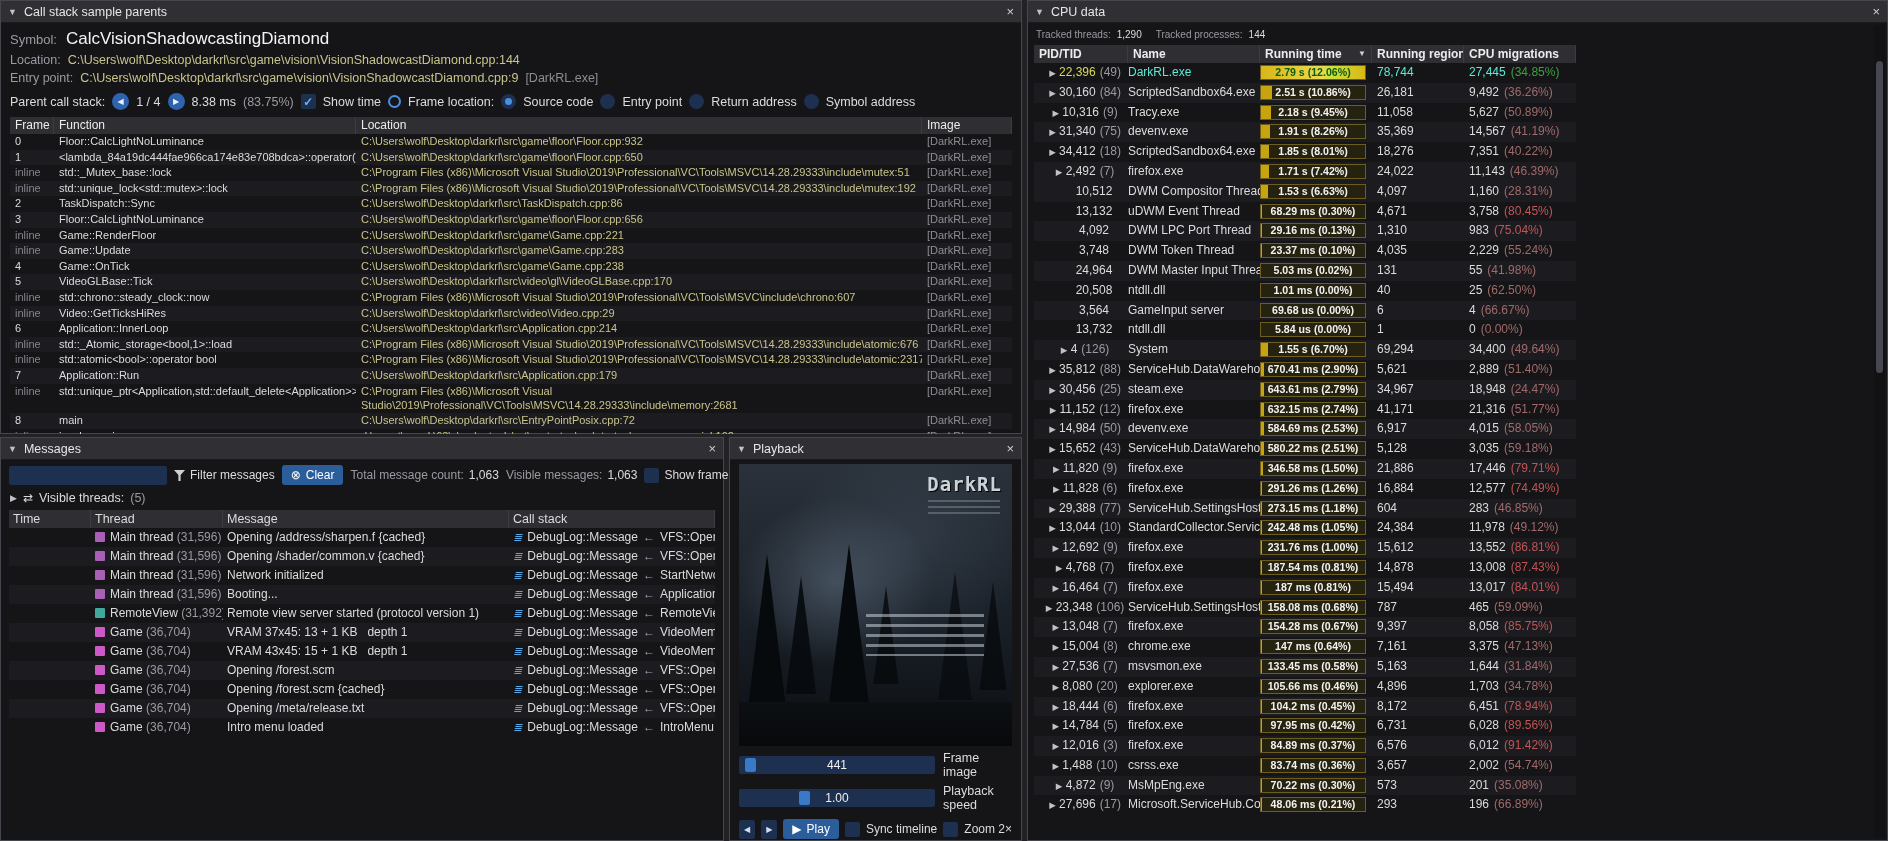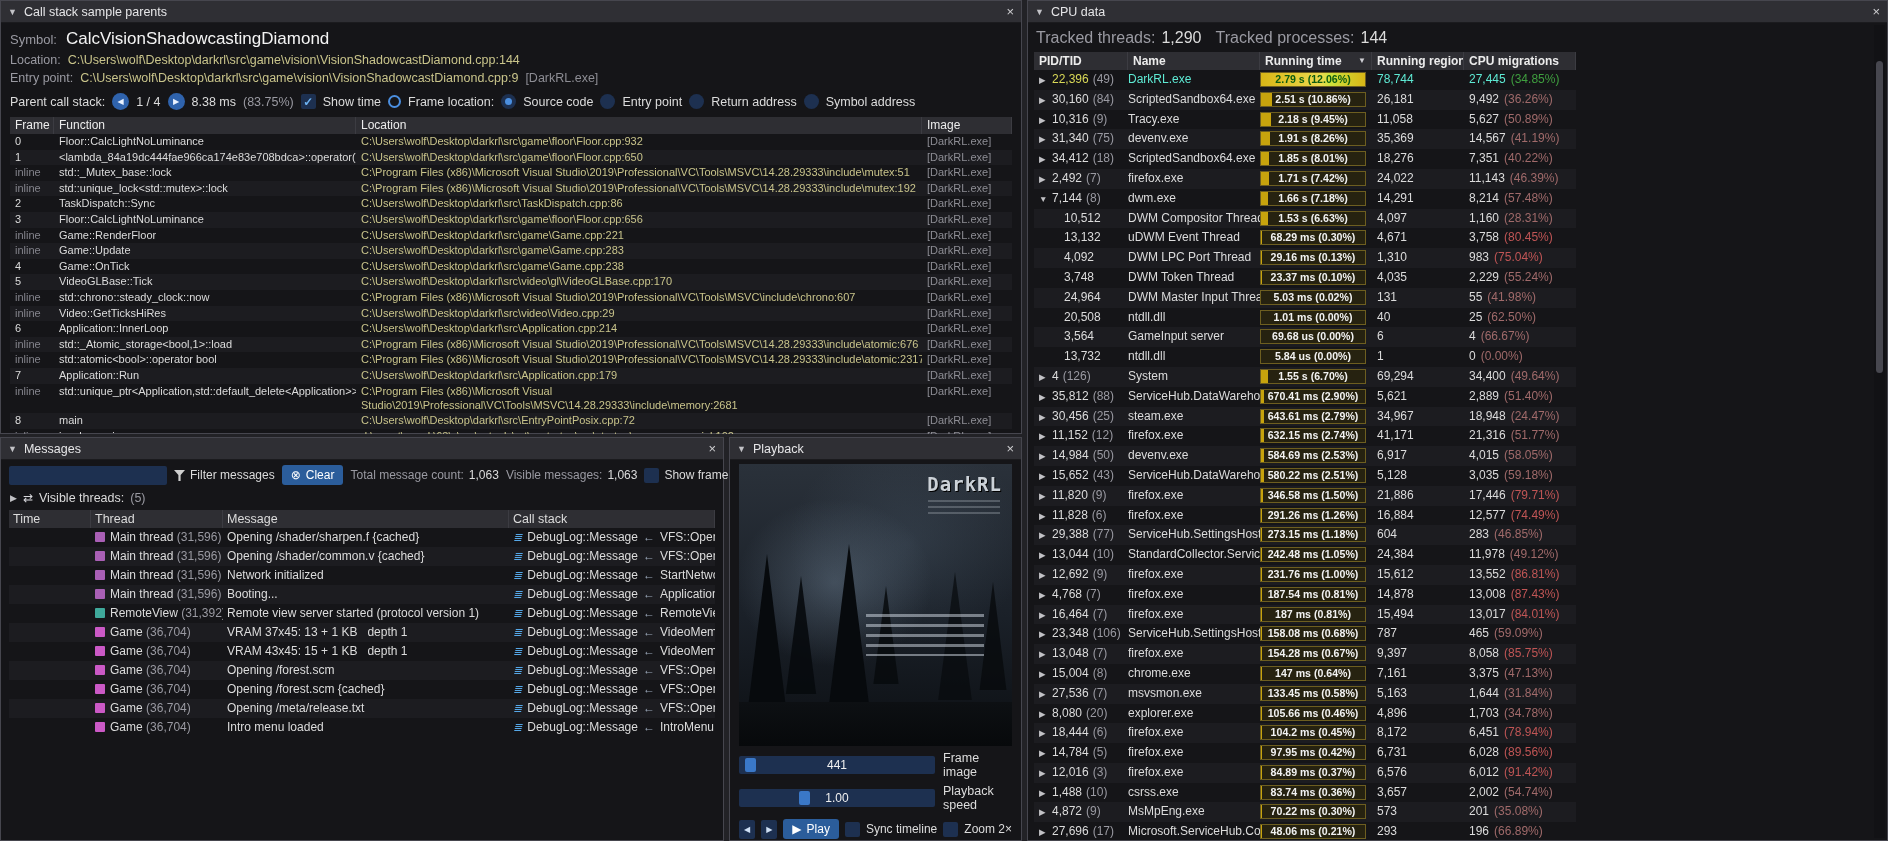--- a/index.html
+++ b/index.html
@@ -85,31 +85,31 @@
   .slider .grab{position:absolute;top:2px;bottom:2px;width:11px;background:#3a78c8;border-radius:2px;}
   .slider b{position:relative;display:block;text-align:center;line-height:18px;font-weight:normal;color:#f0f0f0;font-size:12px;}
   .pb-buttons{display:flex;align-items:center;gap:6px;padding:7px 9px 0;font-size:12px;white-space:nowrap;}
   .sq{width:19px;height:19px;background:#1d3050;border:none;border-radius:2px;color:#cfe0f5;font-size:8px;}
   .play{height:20px;}
   .pb-status{display:flex;gap:5px;padding:9px 9px 0;font-size:12.5px;white-space:nowrap;}
   .pb-status .sp{width:6px;}
 
   
   #win-cpu{left:1027px;top:0;width:861px;height:841px;}
-  .cpu-info{padding:6px 8px 5px;font-size:16px;display:flex;gap:6px;}
+  .cpu-info{padding:6px 8px 5px;font-size:10px;display:flex;gap:6px;}
   .cpu-info .gap{margin-left:8px;}
   .cpu-table{margin-left:6px;width:542px;}
   .cpu-hdr,.cpu-row{display:grid;grid-template-columns:94px 132px 112px 92px 1fr;}
   .cpu-hdr{background:#2e2e33;height:18px;line-height:18px;font-size:12px;color:#ececec;}
   .cpu-hdr>span{padding:0 5px;border-right:1px solid #3c3c42;overflow:hidden;white-space:nowrap;font-weight:bold;}
   .cpu-hdr .st{display:flex;justify-content:space-between;align-items:center;}
   .sort{font-size:8px;color:#cfcfd4;font-style:normal;}
   .cpu-row{height:19.8px;line-height:19.8px;font-size:12px;white-space:nowrap;}
   .cpu-row>span{overflow:hidden;}
-  .p-pid{padding-left:5px;}
+  .p-pid{padding-left:5px;text-align:center;}
   .exp{display:inline-block;width:13px;font-size:8.5px;color:#c2c2c6;font-style:normal;}
   .cnt{margin-left:4px;color:#9a9aa2;}
   .child .p-pid{padding-left:30px;}
   .p-name{padding-right:4px;}
   .bar{position:relative;display:block;width:106px;height:15px;margin-top:2px;border:1px solid #6d5e20;background:#262210;}
   .bar i{position:absolute;left:0;top:0;bottom:0;background:#c7a30d;}
   .bar b{position:relative;display:block;text-align:center;font-weight:bold;font-size:10.6px;line-height:13px;color:#f2f2f2;overflow:hidden;}
   .p-reg{padding-left:5px;}
   .p-mig{padding-left:5px;}
   .pct{color:#a06a6a;margin-left:5px;}
@@ -335,21 +335,21 @@
       <span>Thread</span>
       <span>Message</span>
       <span>Call stack</span>
     </div>
     <div id="msg-body">
         <div class="msg-row">
     <span class="m-time">606,049,398ns</span>
     <span>
       <i class="sw" style="background: rgb(169, 95, 181);"></i><span>Main thread</span> <span class="dim">(31,596)</span>
     </span>
-    <span style="white-space:pre;">Opening /shader/sharpen.f {cached}</span>
+    <span style="white-space:pre;">Opening /address/sharpen.f {cached}</span>
     <span>
       <i class="csicon">≣</i><span>DebugLog::Message</span><span class="arr">←</span><span>VFS::Open</span>
     </span>
   </div>
         <div class="msg-row alt">
     <span class="m-time">606,117,568ns</span>
     <span>
       <i class="sw" style="background: rgb(169, 95, 181);"></i><span>Main thread</span> <span class="dim">(31,596)</span>
     </span>
     <span style="white-space:pre;">Opening /shader/common.v {cached}</span>
@@ -618,36 +618,20 @@
       <span class="bar">
               <i style="width: 7.4%;"></i>
               <b>1.71 s (7.42%)</b>
             </span>
     </span>
     <span class="p-reg">24,022</span>
     <span class="p-mig">
       <span class="val">11,143</span><span class="pct">(46.39%)</span>
     </span>
   </div>
-        <div class="cpu-row">
-    <span class="p-pid">
-      <i class="exp">▼</i><span>7,144</span><span class="cnt">(8)</span>
-    </span>
-    <span class="p-name">dwm.exe</span>
-    <span class="p-time">
-      <span class="bar">
-              <i style="width: 7.2%;"></i>
-              <b>1.66 s (7.18%)</b>
-            </span>
-    </span>
-    <span class="p-reg">14,291</span>
-    <span class="p-mig">
-      <span class="val">8,214</span><span class="pct">(57.48%)</span>
-    </span>
-  </div>
         <div class="cpu-row child alt">
     <span class="p-pid">
       <span>10,512</span><span class="cnt"></span>
     </span>
     <span class="p-name">DWM Compositor Thread</span>
     <span class="p-time">
       <span class="bar">
               <i style="width: 6.6%;"></i>
               <b>1.53 s (6.63%)</b>
             </span>

